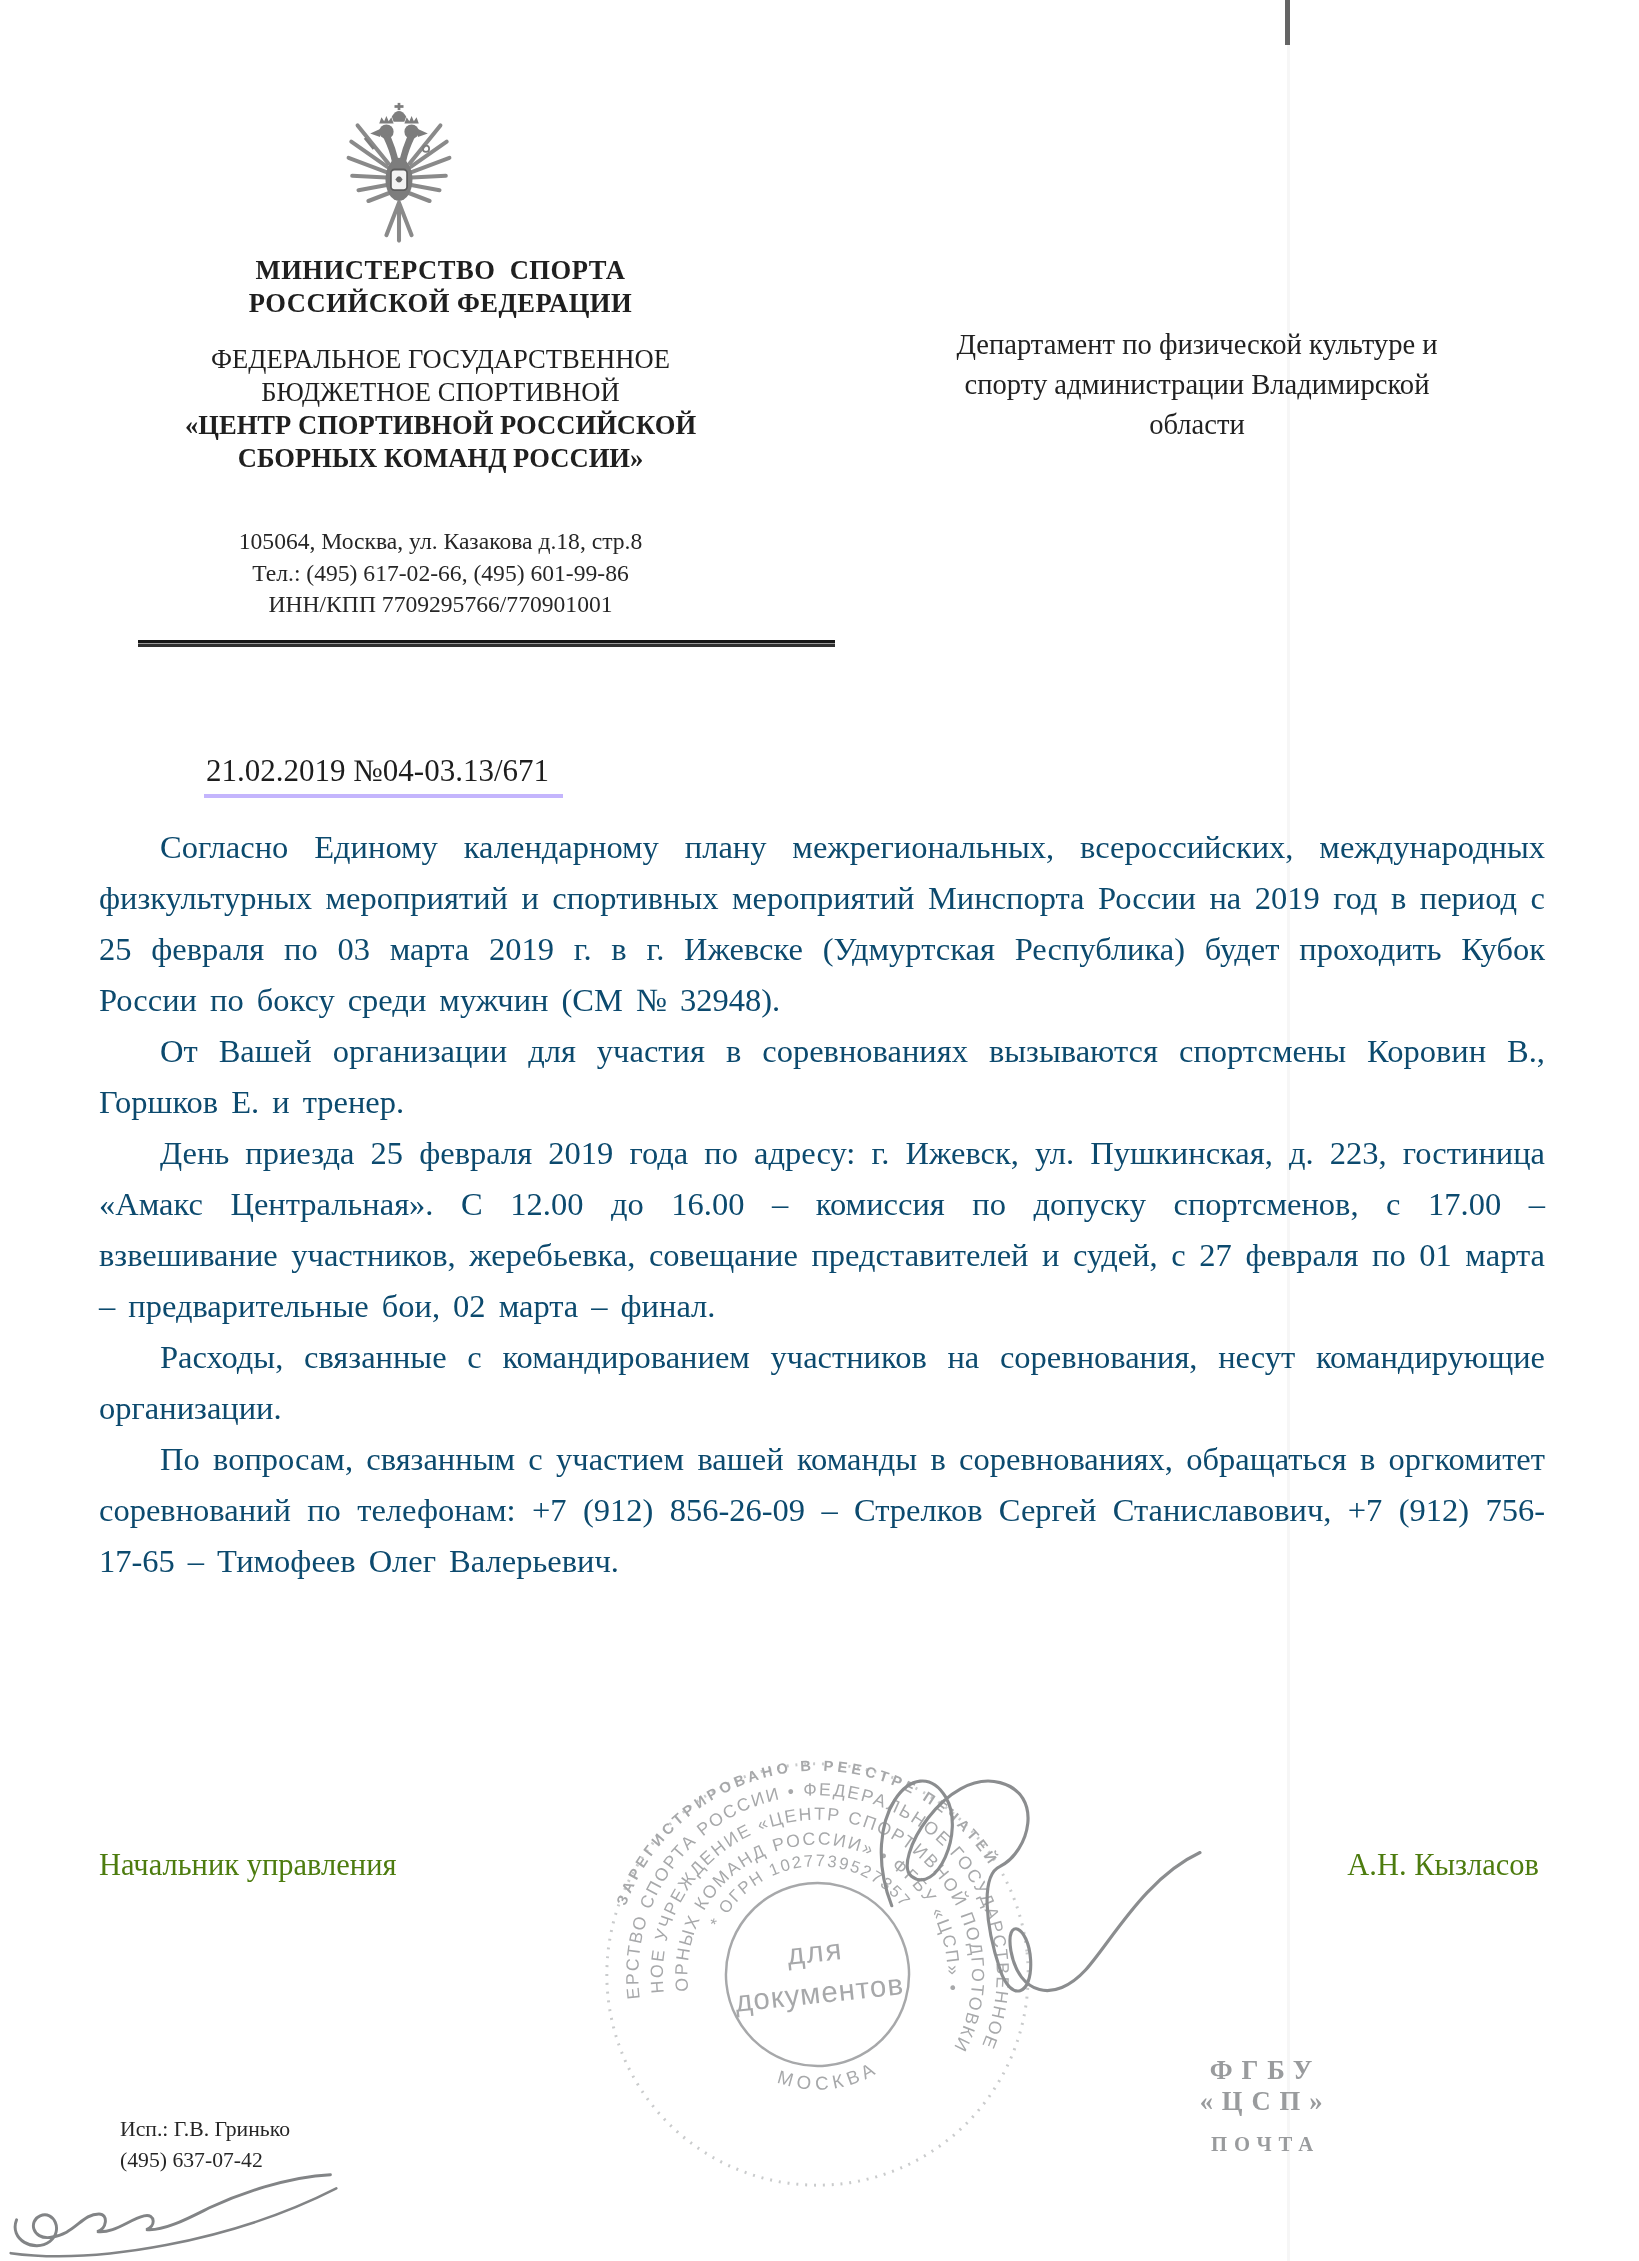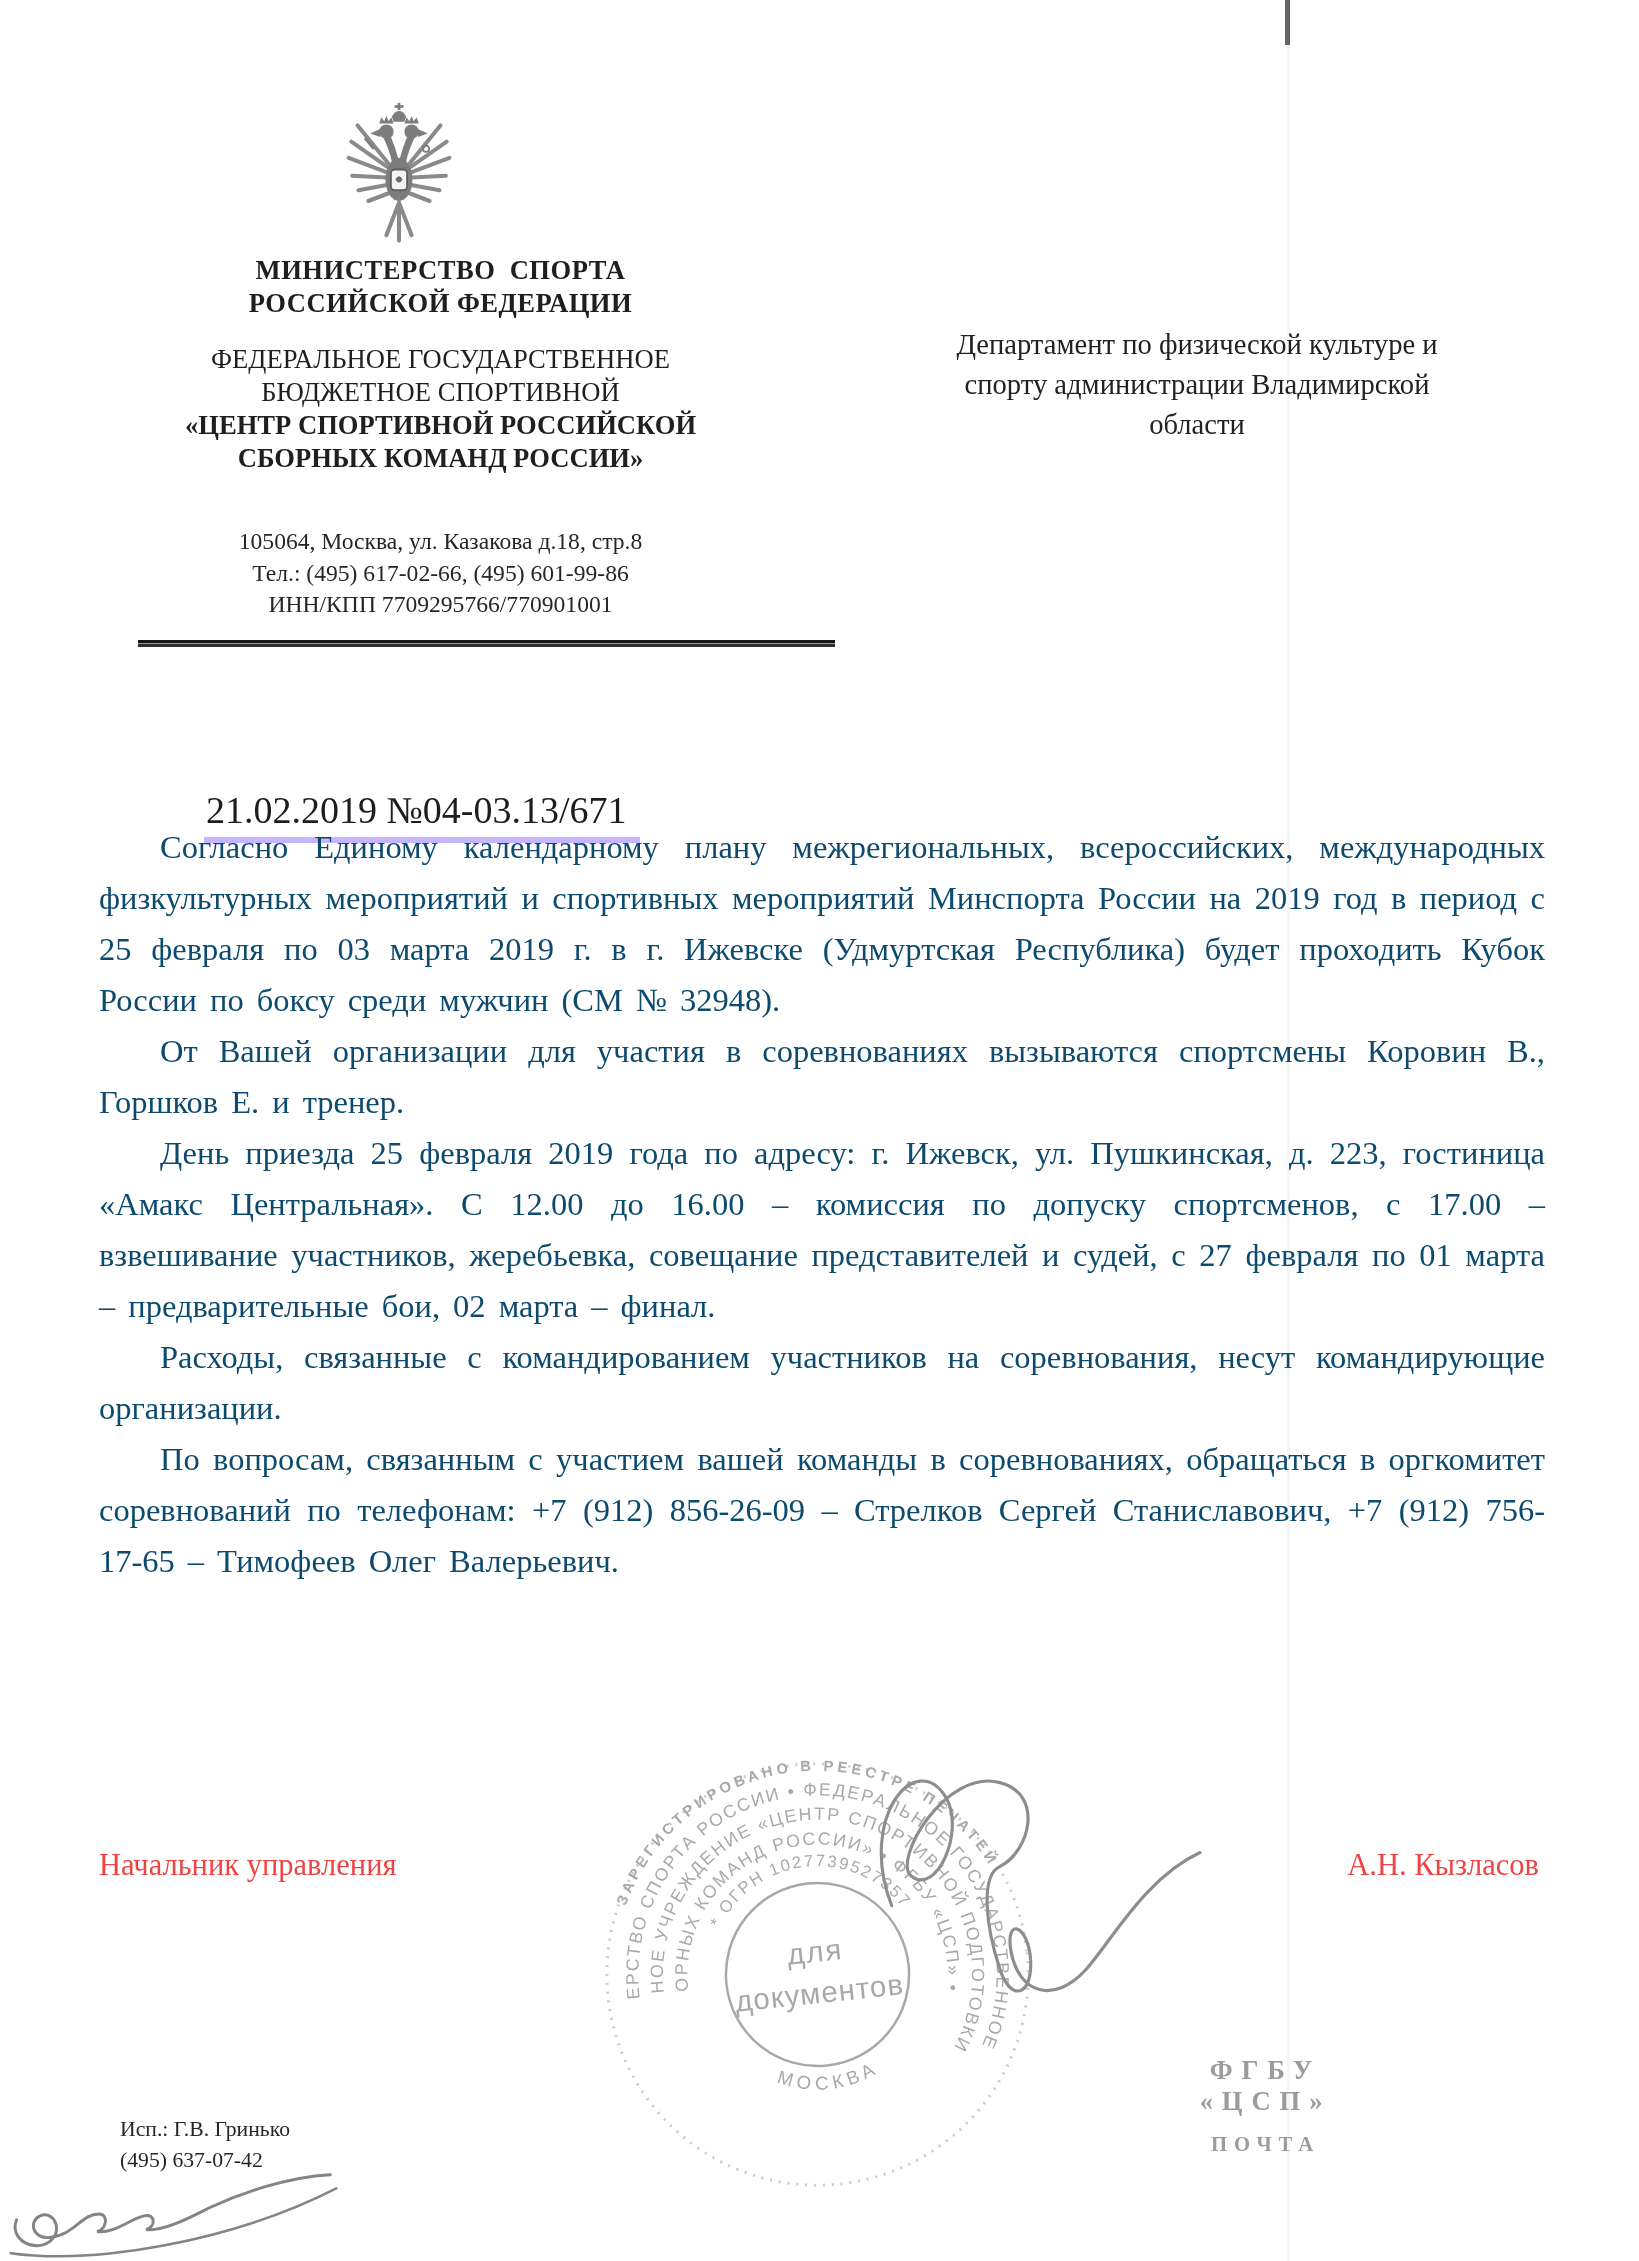--- a/index.html
+++ b/index.html
@@ -12,29 +12,29 @@
   .emblem{position:absolute;left:222px;top:7.9px;width:108px;height:163px;}
   .ministry{position:absolute;top:165px;width:100%;font-weight:bold;font-size:26.6px;line-height:32.5px;letter-spacing:0.5px;}
   .orgname{position:absolute;top:254px;width:100%;font-size:26.6px;line-height:33px;}
   .orgname .b{font-weight:bold;}
   .addr{position:absolute;top:437px;width:100%;font-size:23.6px;line-height:31.5px;color:#262626;}
   .rule{left:138px;top:640px;width:697px;height:6.9px;
         background:linear-gradient(#161616 0 38%,#9a9a9a 38% 55%,#2f2f2f 55% 100%);}
   
   .recipient{left:857px;top:325px;width:680px;text-align:center;font-size:28.6px;line-height:40px;color:#222;}
   
-  .ref{left:204px;top:788px;font-size:38px;color:#1d1d1d;
-       border-bottom:6px solid #c4b5fd;padding:0 13.8px 4.9px 2px;}
+  .ref{left:204px;top:753px;font-size:31px;color:#1d1d1d;
+       border-bottom:4px solid #c4b5fd;padding:0 13.8px 4.9px 2px;}
   
   .body-text{left:99px;top:822px;width:1446px;font-size:32.5px;line-height:51px;
              text-align:justify;color:#0c4a6e;word-spacing:4.9px;}
   .body-text p{margin:0;text-indent:61px;}
   
   .sign-row{left:99px;top:1848px;width:1440px;display:flex;justify-content:space-between;
-            font-size:30.5px;color:#ef4444;}
+            font-size:30.5px;color:#4d7c0f;}
   
   .stamp{left:596px;top:1753px;width:443px;height:443px;transform:rotate(-6deg);opacity:.82;}
   .stamp text{font-family:"Liberation Sans", sans-serif;fill:#949698;}
   
   .sig-stroke{left:798px;top:1758px;width:414px;height:325px;}
   .scribble{left:5.9px;top:2159px;width:335px;height:102px;}
   
   .mail-stamp{left:1151px;top:2055px;width:229px;text-align:center;color:#999b9d;
               font-weight:bold;}
   .mail-stamp .l1{font-size:26.6px;letter-spacing:8.9px;}

